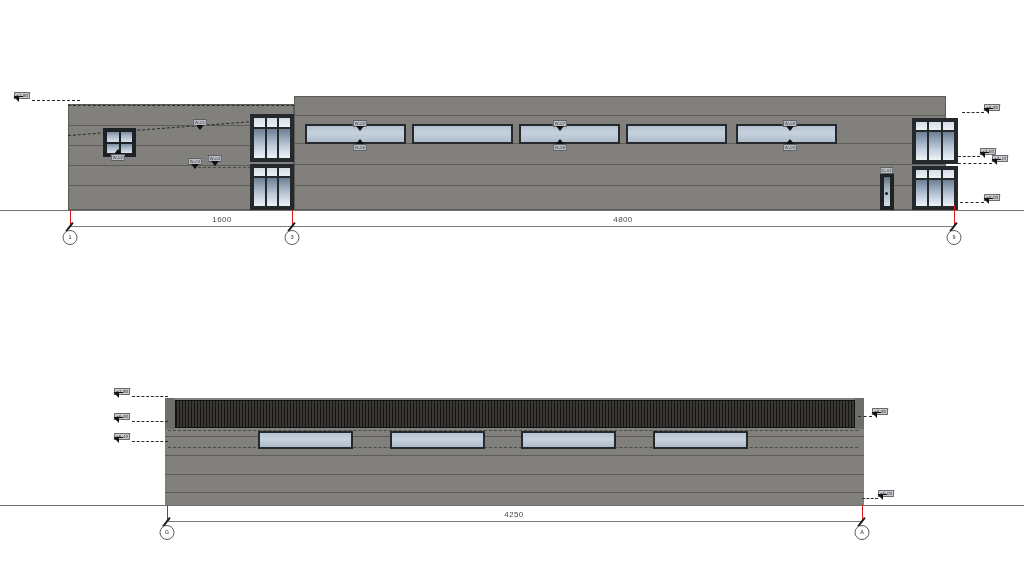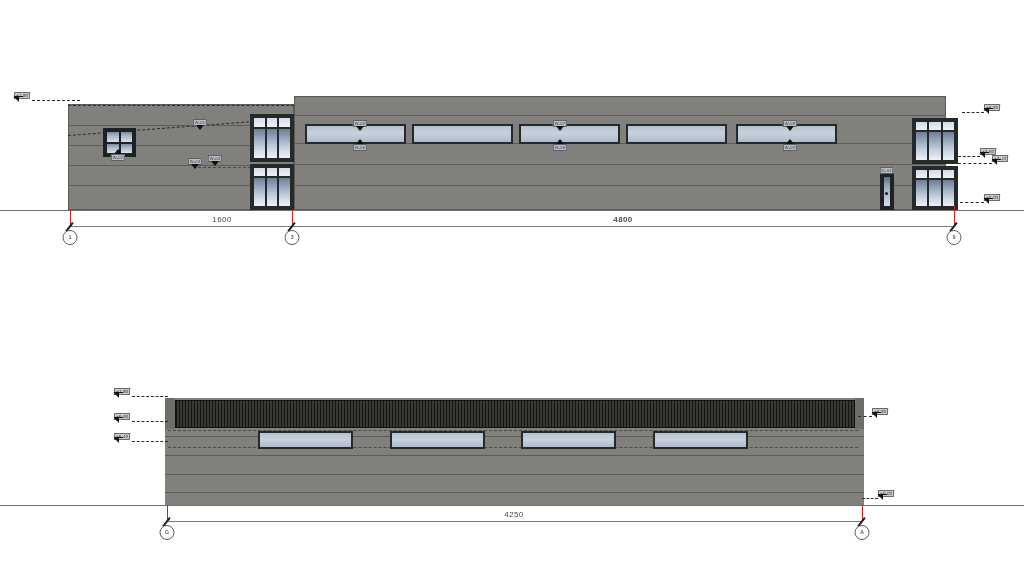--- a/index.html
+++ b/index.html
@@ -249,21 +249,21 @@
     <div class="gridstem" style="left:292px;top:210px;height:16px;"></div>
     <div class="gridstem" style="left:954px;top:205px;height:21px;"></div>
 
     <div class="dimline" style="left:70px;top:226px;width:884px;"></div>
 
     <div class="tick" style="left:64px;top:226px;"></div>
     <div class="tick" style="left:286px;top:226px;"></div>
     <div class="tick" style="left:948px;top:226px;"></div>
 
     <div class="dimtext" style="left:181px;top:224px;margin-left:41px;">1600</div>
-    <div class="dimtext" style="left:623px;top:224px;font-weight:bold;">4800</div>
+    <div class="dimtext" style="left:623px;top:224px;">4800</div>
 
     <div class="bubble" style="left:70px;top:230px;">1</div>
     <div class="bubble" style="left:292px;top:230px;">3</div>
     <div class="bubble" style="left:954px;top:230px;">9</div>
   </div>
 
   <div class="abs" style="left:0;top:330px;width:1024px;height:246px;">
 
     <div class="ground" style="left:0;top:175px;width:1024px;"></div>
 

